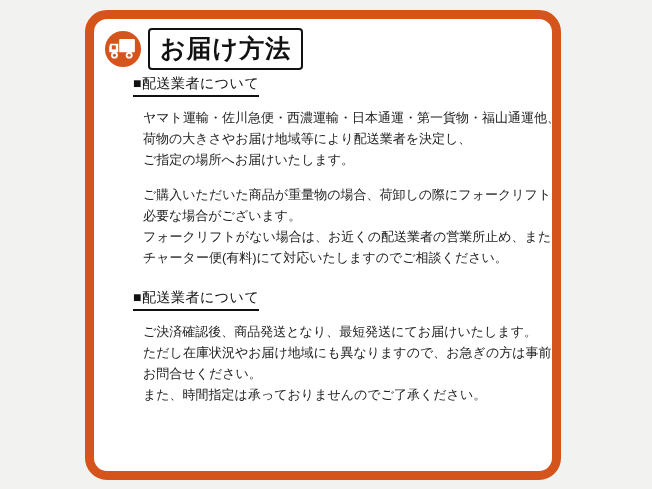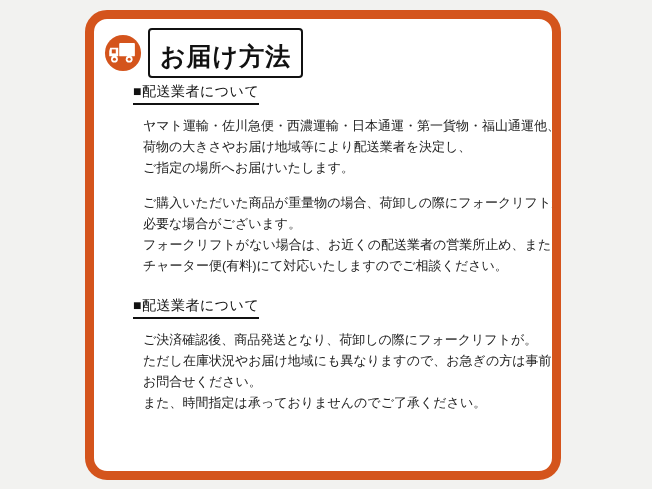--- a/index.html
+++ b/index.html
@@ -32,21 +32,21 @@
   }
   .truck-badge {
     width: 38px;
     height: 38px;
     flex: 0 0 auto;
   }
   .title-box {
     display: inline-block;
     border: 2px solid #111111;
     border-radius: 4px;
-    padding: 10px 10px 3px 10px;
+    padding: 2px 10px 3px 10px;
     font-size: 25px;
     font-weight: bold;
     letter-spacing: 1px;
     color: #111111;
     background: #ffffff;
   }
   .section { margin-left: 39px; }
   .section.s1 { margin-top: 4px; }
   .section.s2 { margin-top: 14px; }
   .section.s3 { margin-top: 20px; }
@@ -103,20 +103,20 @@
       <div class="body-line">ご購入いただいた商品が重量物の場合、荷卸しの際にフォークリフトが</div>
       <div class="body-line">必要な場合がございます。</div>
       <div class="body-line">フォークリフトがない場合は、お近くの配送業者の営業所止め、または</div>
       <div class="body-line">チャーター便(有料)にて対応いたしますのでご相談ください。</div>
     </div>
   </div>
 
   <div class="section s3">
     <div class="section-heading">■配送業者について</div>
     <div class="section-body">
-      <div class="body-line">ご決済確認後、商品発送となり、荷卸しの際にフォークリフトが。</div>
+      <div class="body-line">ご決済確認後、商品発送となり、最短発送にてお届けいたします。</div>
       <div class="body-line">ただし在庫状況やお届け地域にも異なりますので、お急ぎの方は事前に</div>
       <div class="body-line">お問合せください。</div>
       <div class="body-line">また、時間指定は承っておりませんのでご了承ください。</div>
     </div>
   </div>
 
 </div>
 
 </body></html>

